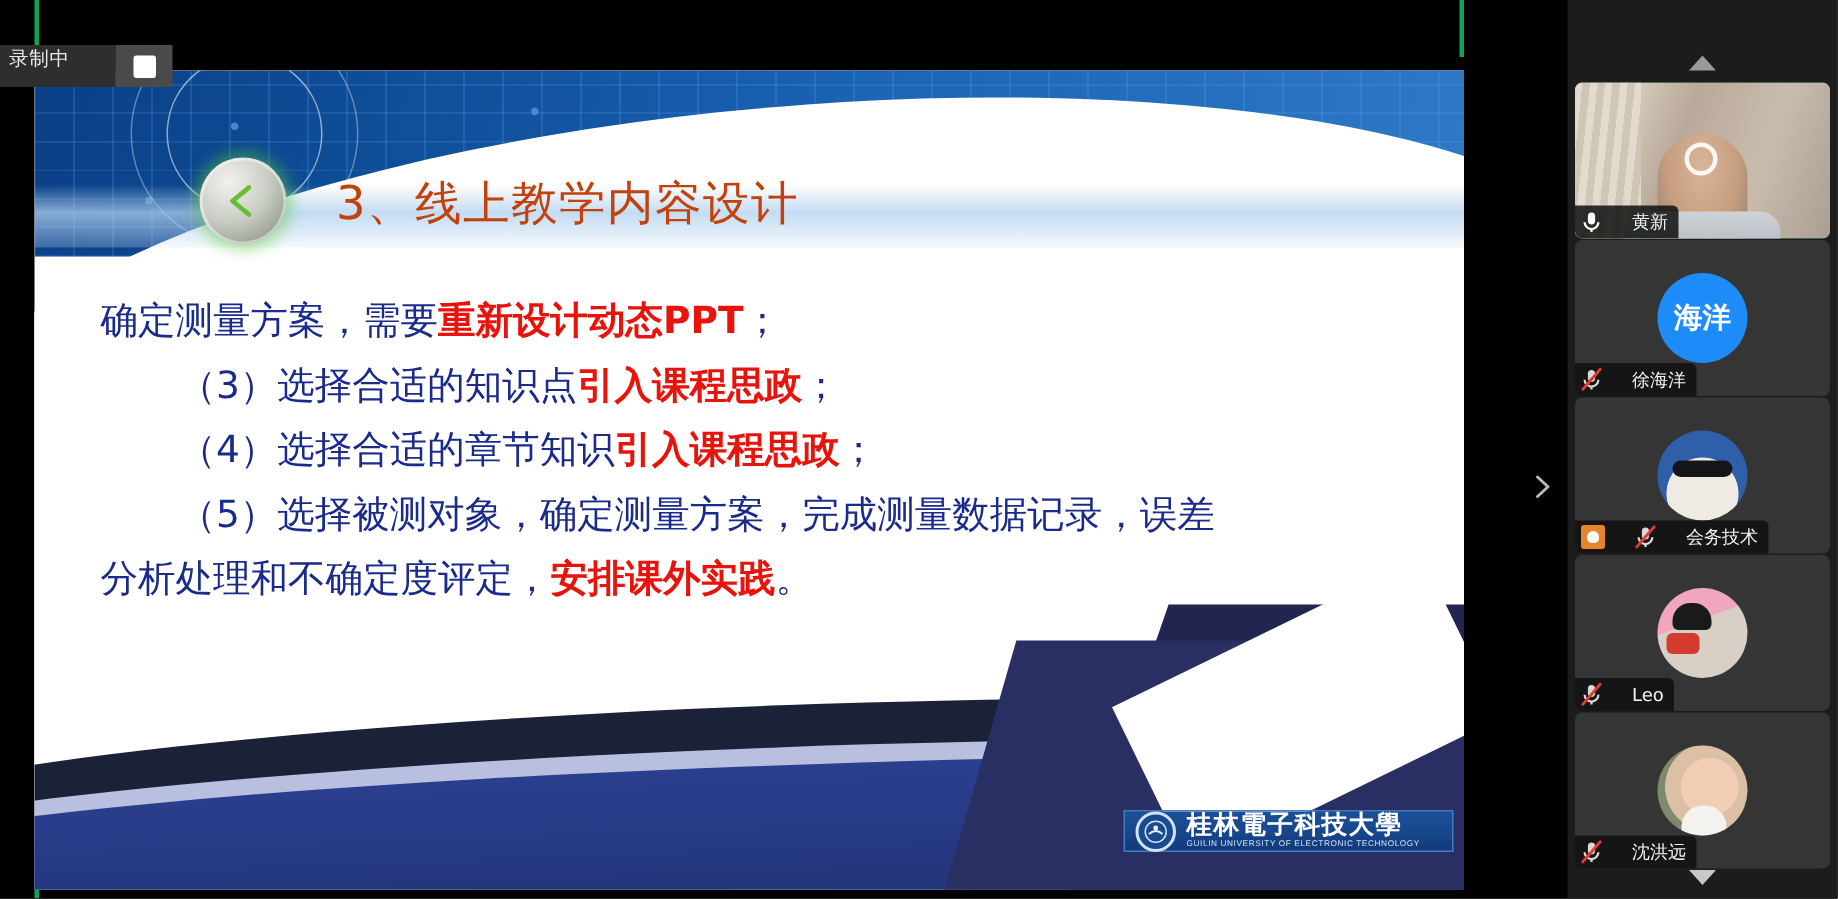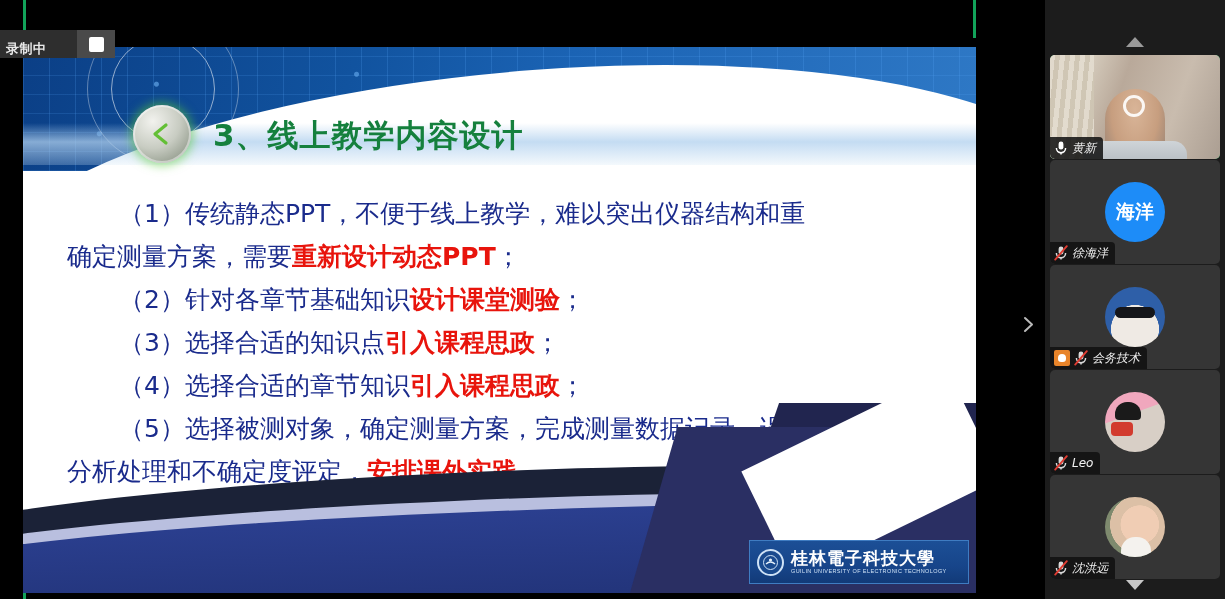--- a/index.html
+++ b/index.html
@@ -68,22 +68,22 @@
     position:absolute; left:110px; top:58px; width:58px; height:58px;
     border-radius:50%;
     background:radial-gradient(circle at 34% 28%, #f2f2ee 0%, #c8ccc2 48%, #9aa294 78%, #7e8878 100%);
     box-shadow:0 0 10px 3px rgba(90,200,60,.55), inset 0 0 0 2px rgba(255,255,255,.45);
     display:flex; align-items:center; justify-content:center;
   }
   #back-badge svg { display:block; }
 
   
   #slide-title {
-    position:absolute; left:190px; top:68px;
-    font-size:31px; font-weight:bold; color:#15803d;
+    position:absolute; left:201px; top:68px;
+    font-size:31px; font-weight:normal; color:#c2410c;
     letter-spacing:1px; white-space:nowrap;
     font-family:"DejaVu Sans","Liberation Sans",sans-serif;
   }
 
   
   #slide-body {
     position:absolute; left:44px; top:146px; width:880px;
     color:#1a2b8c; font-size:25px; line-height:41px;
     font-family:"DejaVu Sans","Liberation Sans",sans-serif;
   }
@@ -113,40 +113,40 @@
     position:absolute; right:-60px; top:356px; width:300px; height:250px;
     background:#21254f; transform:skewX(-19deg);
   }
   #bot-white-wedge {
     position:absolute; right:-10px; top:368px; width:230px; height:120px;
     background:#ffffff; transform:rotate(-26deg); border-radius:0 0 0 40px;
   }
 
   
   #logo-banner {
-    position:absolute; left:726px; top:493px; width:220px; height:44px;
+    position:absolute; left:726px; top:493px; width:220px; height:28px;
     background:linear-gradient(180deg,#1c4f96 0%,#17458a 60%,#123a78 100%);
     border:1px solid #3f7cc2; display:flex; align-items:center; gap:7px;
     padding:0 7px; z-index:12;
   }
   #logo-seal {
     width:27px; height:27px; border-radius:50%;
     border:2px solid #cfe2f6; background:#1a4a8e; flex:0 0 auto;
     display:flex; align-items:center; justify-content:center;
     color:#dbeaf8; font-size:8px;
   }
   #logo-cn { color:#ffffff; font-size:17px; font-weight:bold; letter-spacing:1px;
              font-family:"DejaVu Serif","Liberation Serif",serif; line-height:1; }
   #logo-en { color:#cfe2f6; font-size:5.5px; letter-spacing:.4px; margin-top:2px; line-height:1; }
 
   
   #rec-indicator {
     position:absolute; left:0; top:30px; width:77px; height:28px;
-    background:#2e2e2e; display:flex; align-items:flex-end;
-    padding-left:6px; z-index:60;font-weight:bold;
+    background:#2e2e2e; display:flex; align-items:flex-start;
+    padding-left:6px; z-index:60;
   }
   #rec-label { color:#e8e8e8; font-size:13px; letter-spacing:.5px;
                font-family:"DejaVu Sans","Liberation Sans",sans-serif; }
   #rec-stop-btn {
     position:absolute; left:77px; top:30px; width:38px; height:28px;
     background:#4a4a4a; display:flex; align-items:center; justify-content:center; z-index:60;
   }
   #rec-stop-square { width:15px; height:15px; background:#ffffff; border-radius:2px; }
 
   
@@ -231,23 +231,22 @@
     background:#1a1a1a; border-radius:12px 12px 4px 4px;
   }
   .avatar.shin::after{
     content:""; position:absolute; left:6px; top:30px; width:22px; height:14px;
     background:#d23b2e; border-radius:4px;
   }
 
   .tile-nameplate {
     position:absolute; left:0; bottom:0; height:22px;
     background:rgba(16,16,16,.86);
-    display:flex; align-items:center; gap:4px; padding:0 7px 0 4px;
+    display:flex; align-items:center; gap:20px; padding:0 7px 0 4px;
     border-radius:0 4px 0 4px;
-    font-style:italic;
   }
   .host-badge {
     width:16px; height:16px; background:#e8842a; border-radius:2px;
     display:flex; align-items:center; justify-content:center; flex:0 0 auto;
   }
   .host-badge span { display:block; width:8px; height:8px; border-radius:50% 50% 40% 40%; background:#fff; }
   .tile-name {
     color:#f2f2f2; font-size:12px; white-space:nowrap;
     font-family:"DejaVu Sans","Liberation Sans",sans-serif;
   }
@@ -275,23 +274,21 @@
 
       <div id="back-badge">
         <svg width="30" height="30" viewBox="0 0 30 30">
           <polyline points="19,6 8,15 19,24" fill="none" stroke="#63bf35" stroke-width="3.2" stroke-linecap="round" stroke-linejoin="round"></polyline>
         </svg>
       </div>
 
       <div id="slide-title">3、线上教学内容设计</div>
 
       <div id="slide-body">
-          <div class="bullet"><span>（1）传统静态PPT，不便于线上教学，难以突出仪器结构和重</span></div>
           <div class="bullet" style="text-indent: 0px;"><span>确定测量方案，需要</span><span class="hl">重新设计动态PPT</span><span>；</span></div>
-          <div class="bullet"><span>（2）针对各章节基础知识</span><span class="hl">设计课堂测验</span><span>；</span></div>
           <div class="bullet"><span>（3）选择合适的知识点</span><span class="hl">引入课程思政</span><span>；</span></div>
           <div class="bullet"><span>（4）选择合适的章节知识</span><span class="hl">引入课程思政</span><span>；</span></div>
           <div class="bullet"><span>（5）选择被测对象，确定测量方案，完成测量数据记录，误差</span></div>
           <div class="bullet" style="text-indent: 0px;"><span>分析处理和不确定度评定，</span><span class="hl">安排课外实践</span><span>。</span></div>
         </div>
 
       <div class="bot-band" id="bot-dark"></div>
       <div class="bot-band" id="bot-lav"></div>
       <div class="bot-band" id="bot-blue"></div>
       <div id="bot-corner2"></div>

